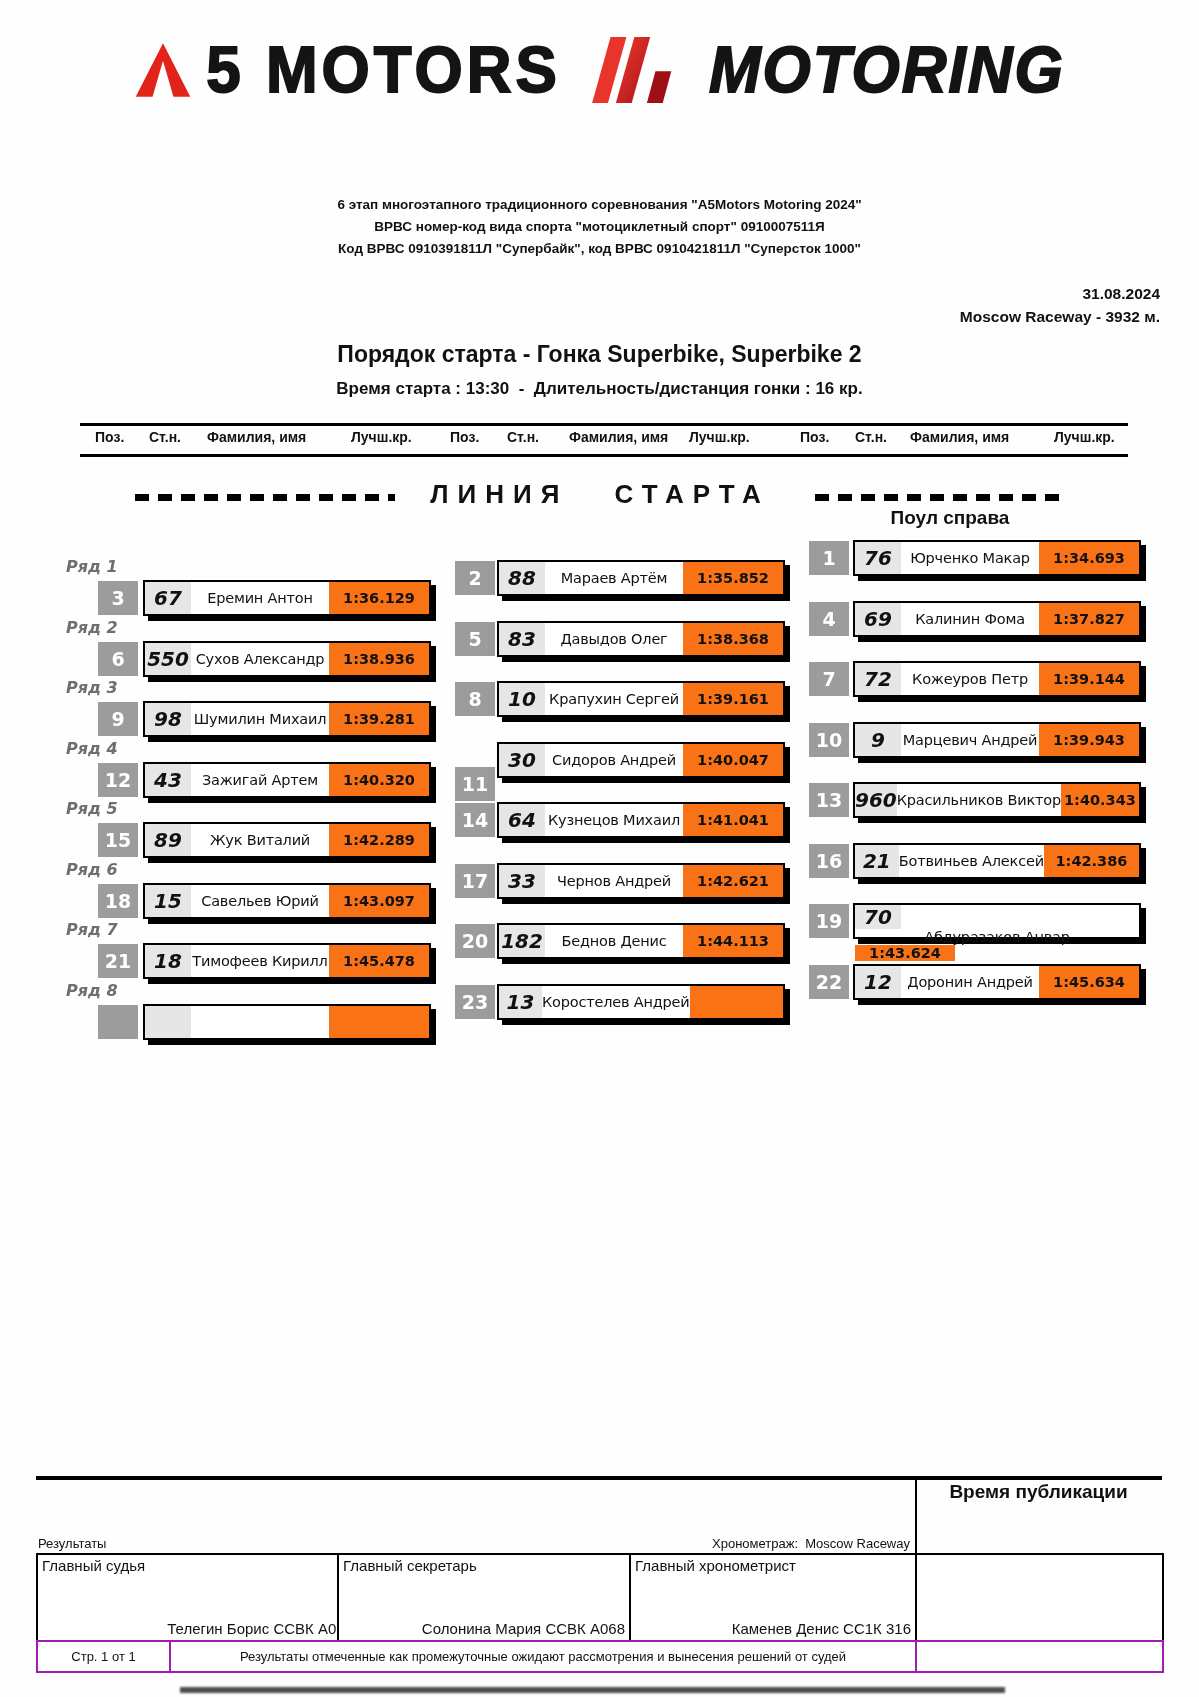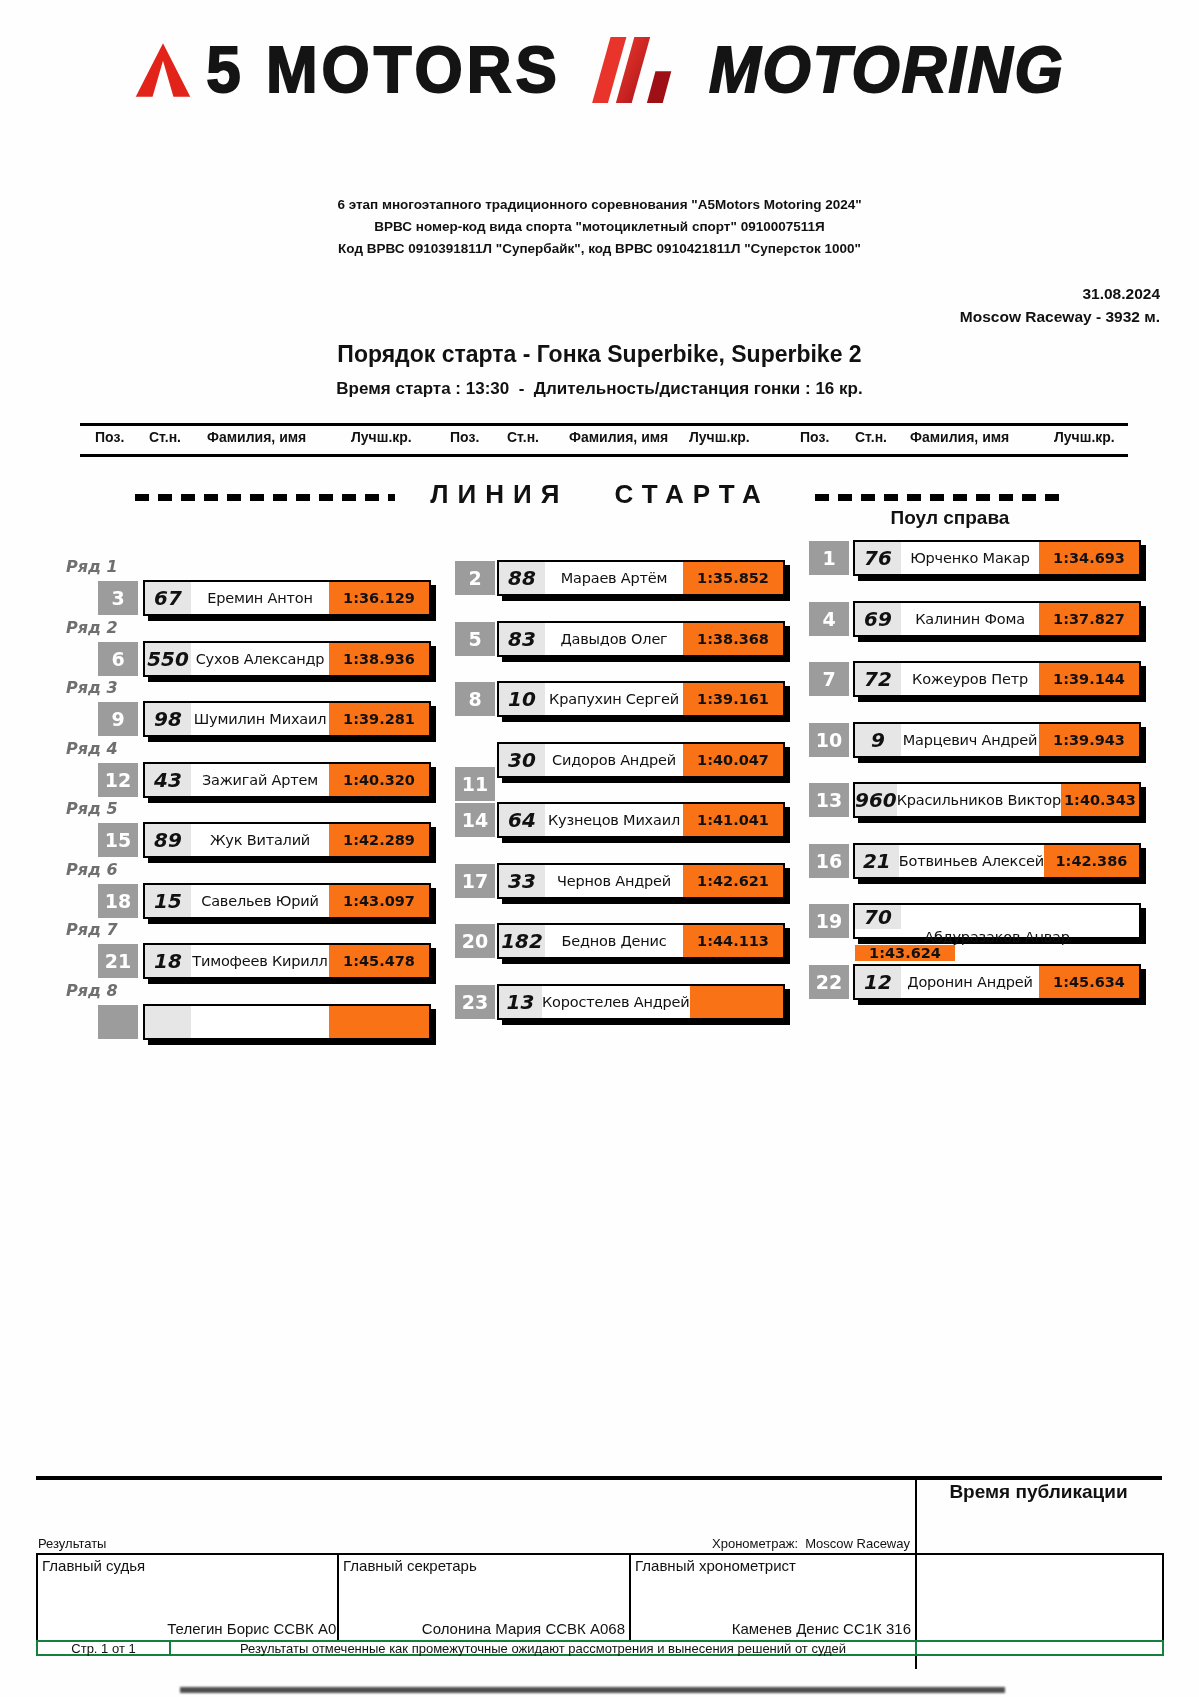--- a/index.html
+++ b/index.html
@@ -53,21 +53,21 @@
   .foot-vline{position:absolute;left:915px;top:1476px;width:2px;height:193px;background:#000;}
   .pub-label{position:absolute;left:915px;top:1481px;width:247px;text-align:center;
     font-size:19px;font-weight:bold;}
   .results-label{position:absolute;left:38px;top:1536px;font-size:13px;}
   .timing-label{position:absolute;left:650px;top:1536px;width:260px;text-align:right;
     font-size:13px;white-space:pre;}
   .off-cell{position:absolute;top:1553px;height:89px;border:2px solid #000;
     box-sizing:border-box;background:#fff;}
   .off-role{position:absolute;left:4px;top:2px;font-size:15px;}
   .off-name{position:absolute;right:4px;bottom:3px;font-size:15px;}
-  .bot-cell{position:absolute;top:1640px;height:16px;border:2px solid #15803d;
+  .bot-cell{position:absolute;top:1640px;height:33px;border:2px solid #a21caf;
     box-sizing:border-box;background:#fff;display:flex;align-items:center;
     justify-content:center;font-size:13px;}
   .right-empty-cell{position:absolute;left:915px;top:1553px;width:249px;height:89px;
     border:2px solid #000;box-sizing:border-box;background:#fff;}
   .scan-bar{position:absolute;left:180px;top:1687px;width:825px;height:6px;
     background:#4d4d4d;filter:blur(1px);}
 </style>
 </head>
 <body>
 

